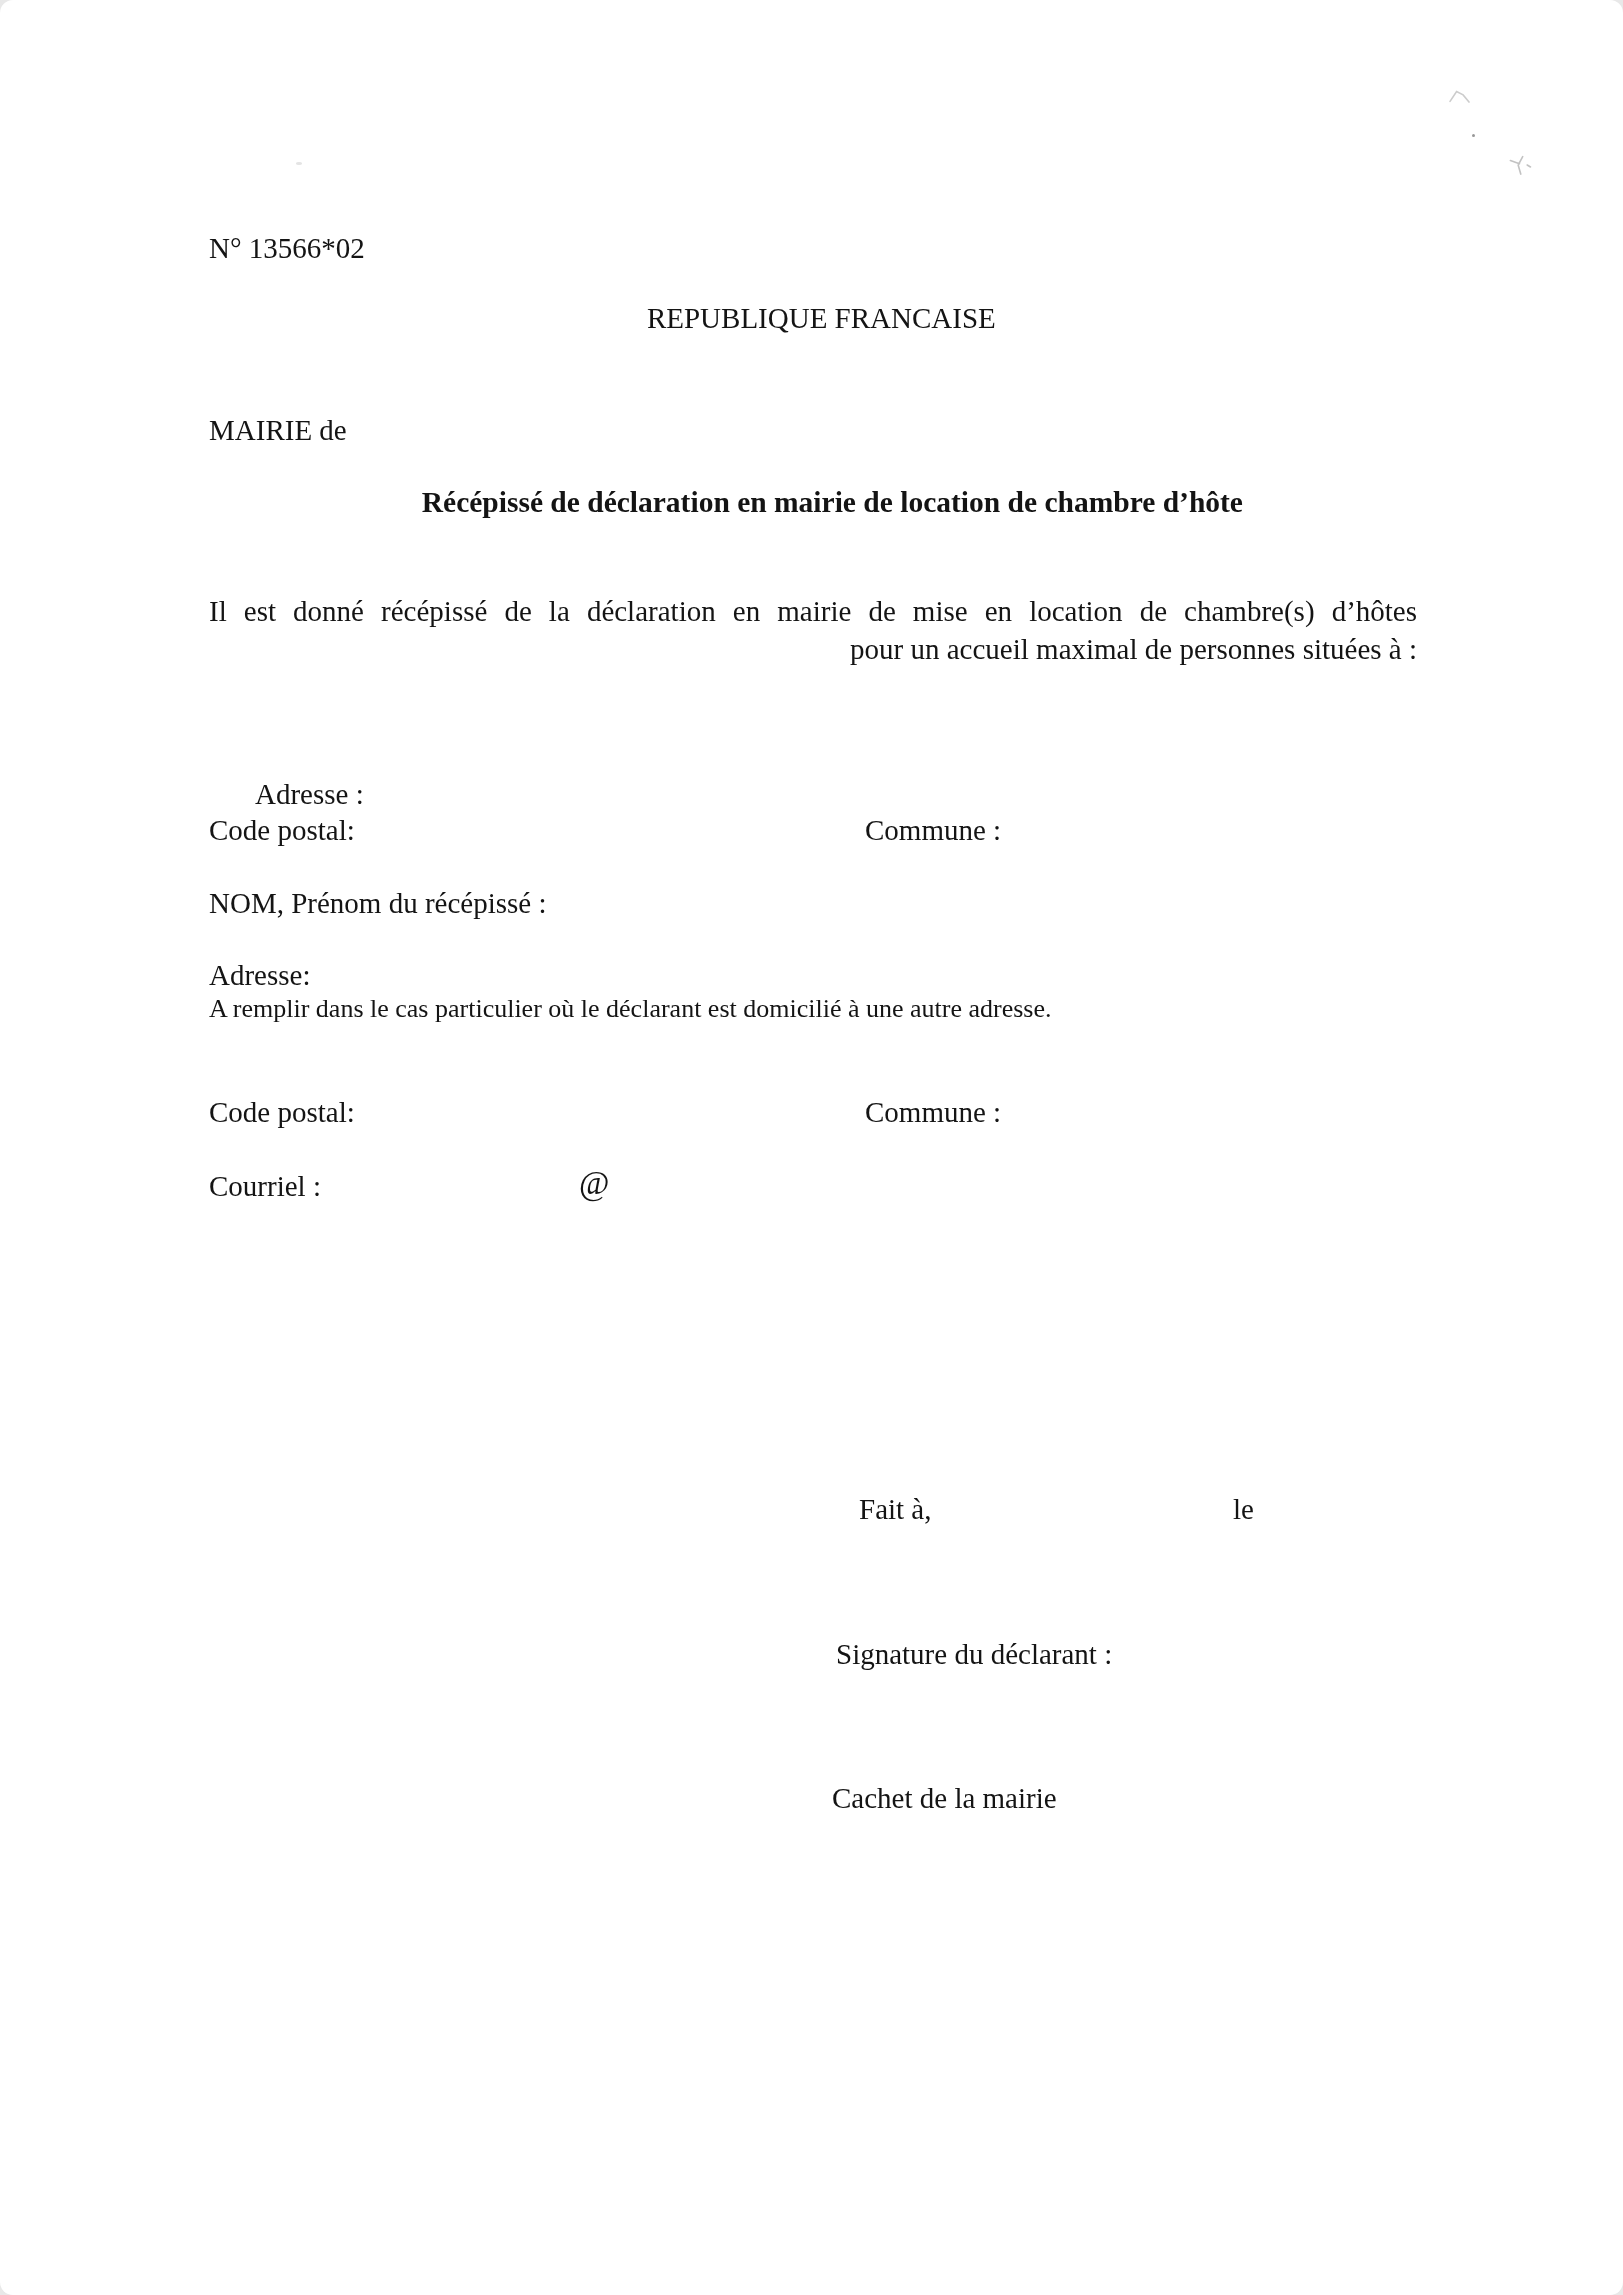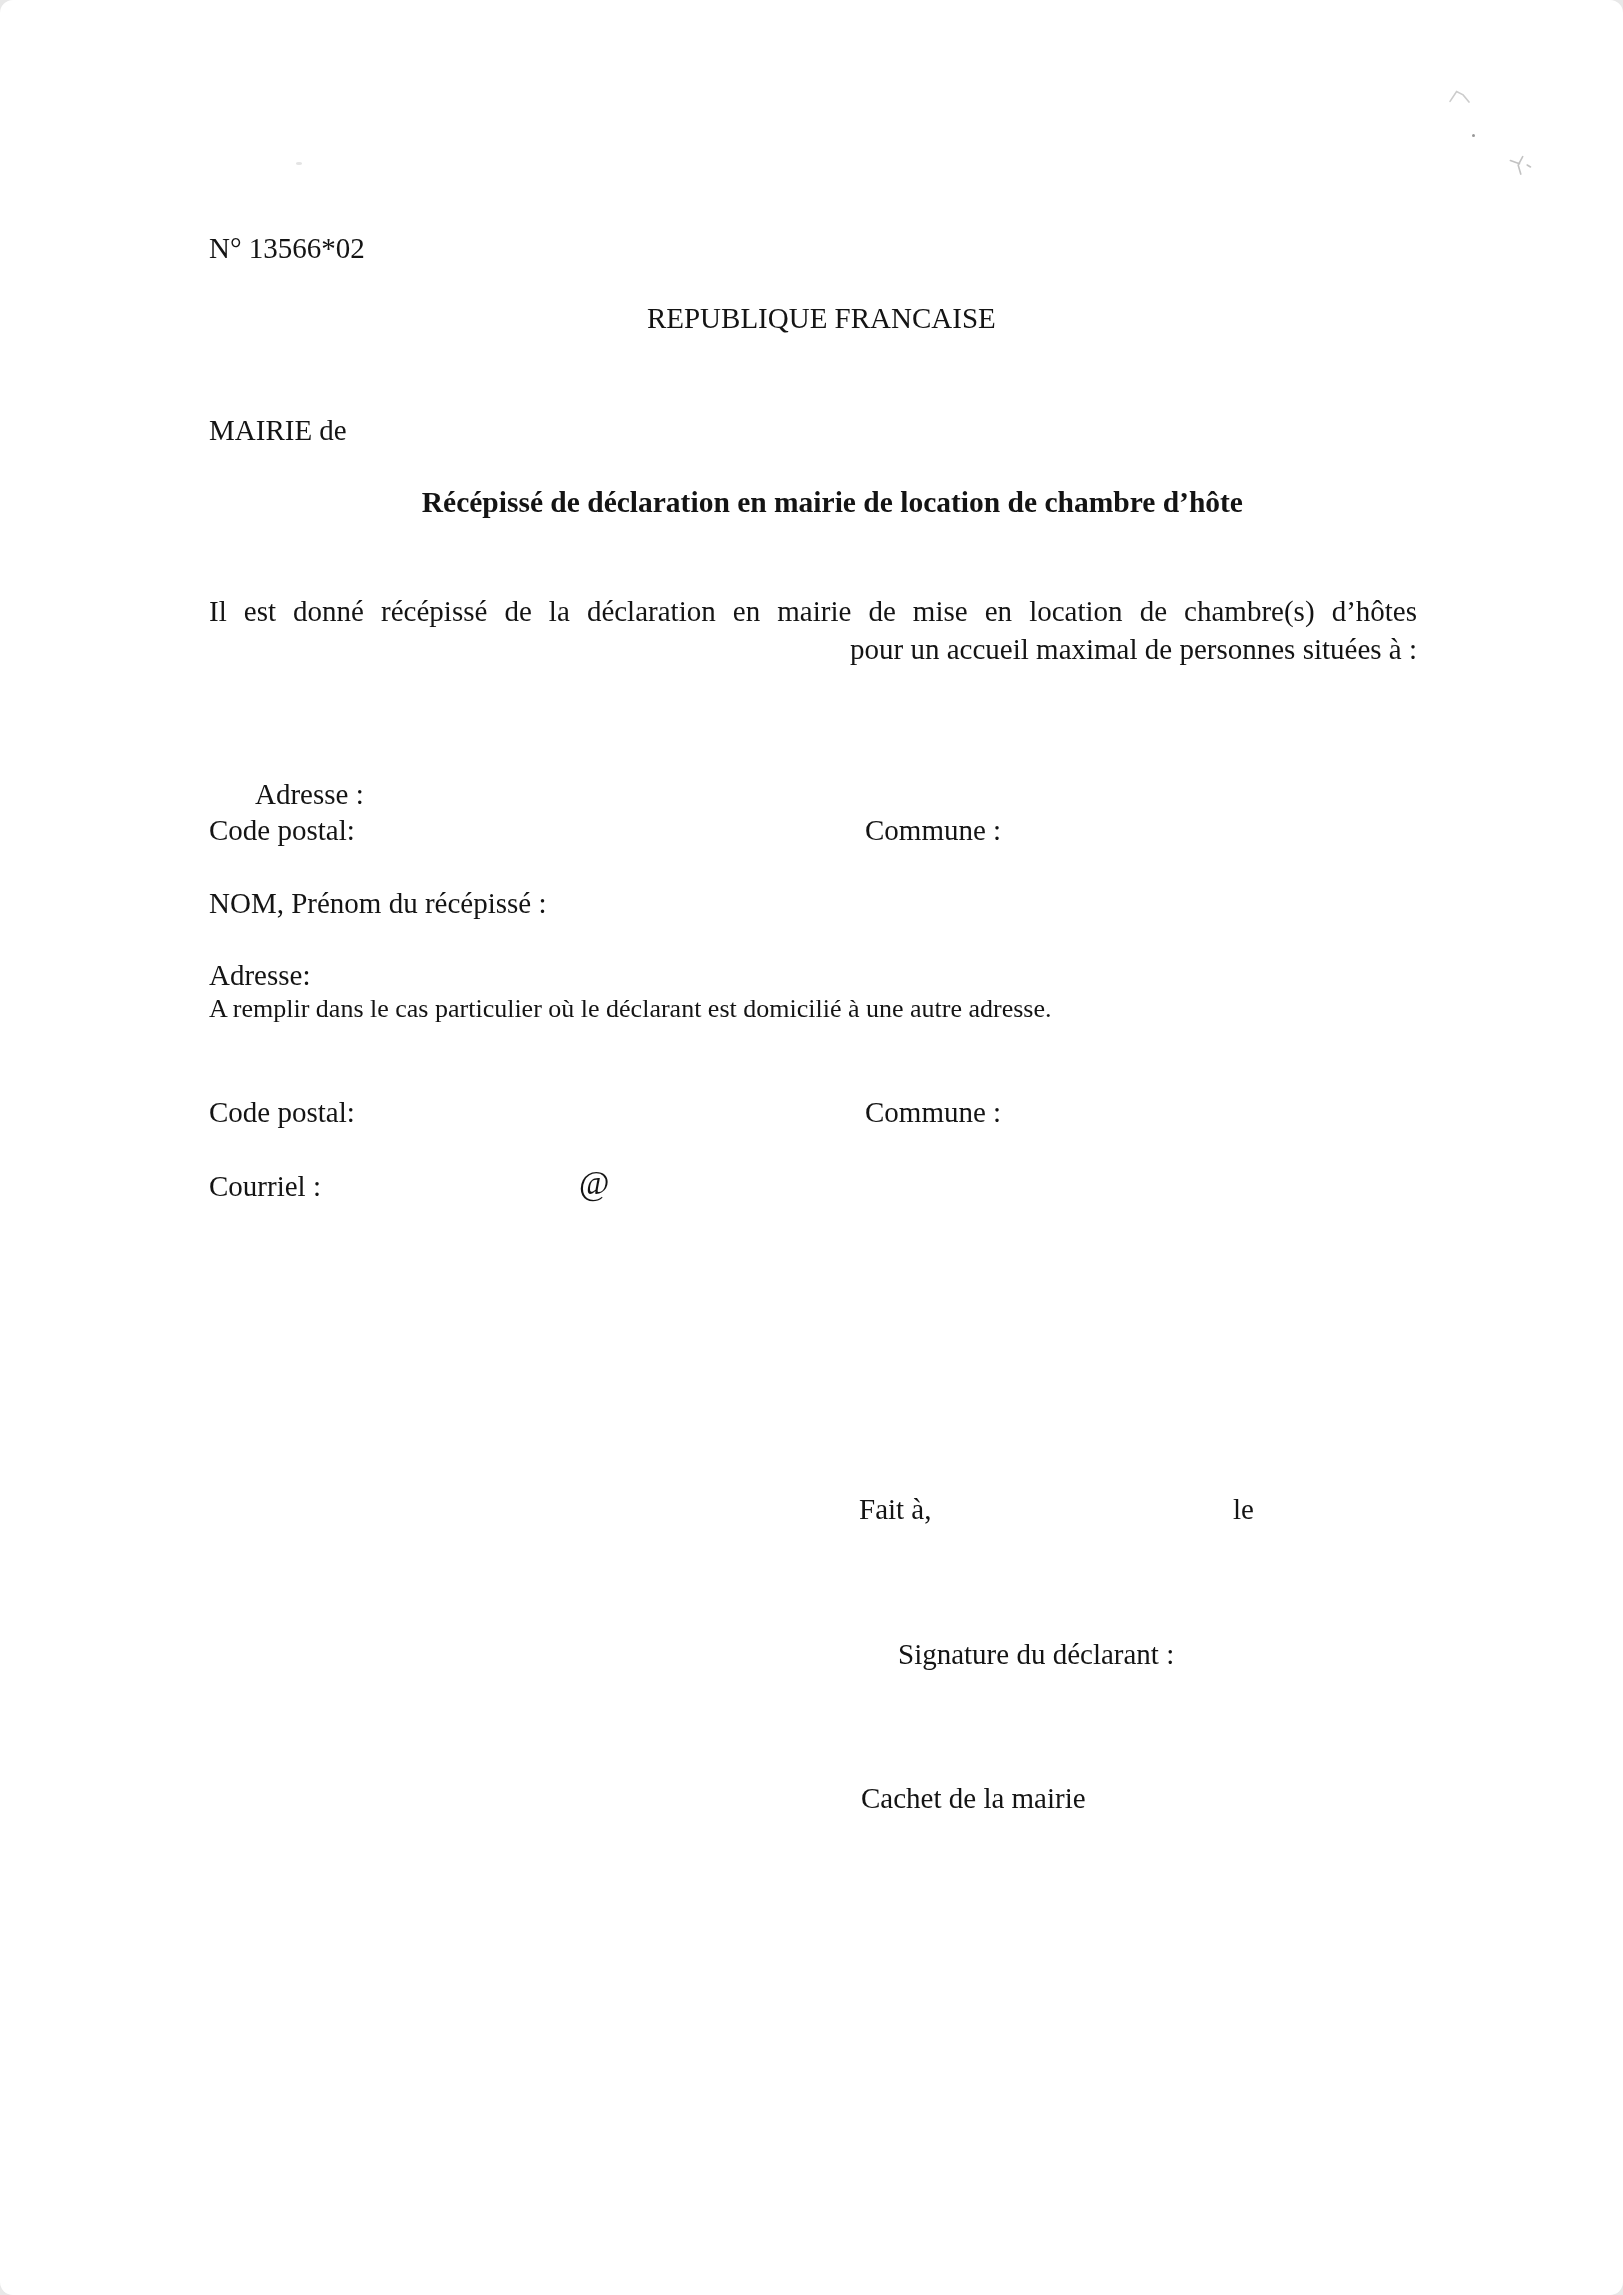--- a/index.html
+++ b/index.html
@@ -126,18 +126,18 @@
   <div class="txt" style="left:865px; top:1094px;">Commune :</div>
 
   <div class="txt" style="left:209px; top:1168px;">Courriel :</div>
 
   <div class="txt at-symbol" style="left:579px; top:1165px;">@</div>
 
   <div class="txt" style="left:859px; top:1491px;">Fait à,</div>
 
   <div class="txt" style="left:1233px; top:1491px;">le</div>
 
-  <div class="txt" style="left:898px; top:1636px;">Signature du déclarant :</div>
+  <div class="txt" style="left:836px; top:1636px;">Signature du déclarant :</div>
 
-  <div class="txt" style="left:861px; top:1780px;">Cachet de la mairie</div>
+  <div class="txt" style="left:832px; top:1780px;">Cachet de la mairie</div>
 
 </div>
 
 
 </body></html>

